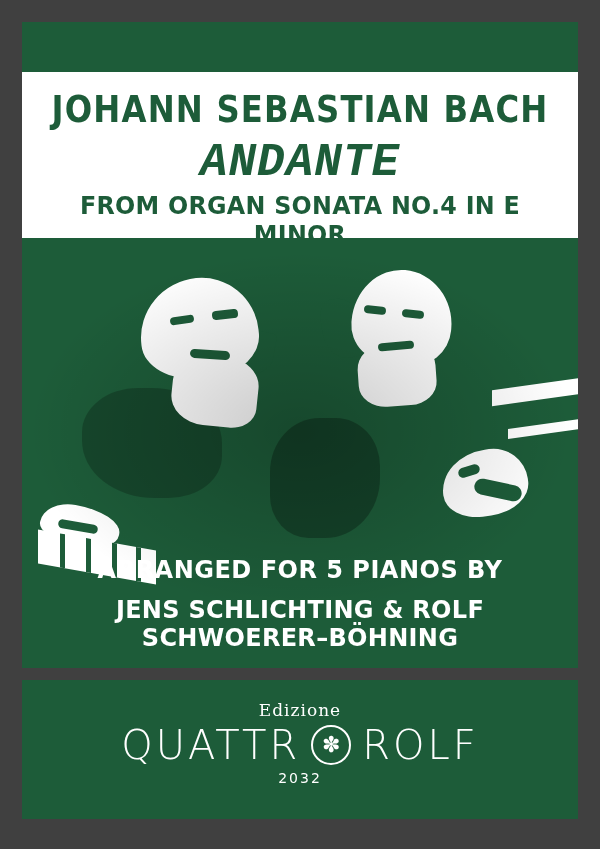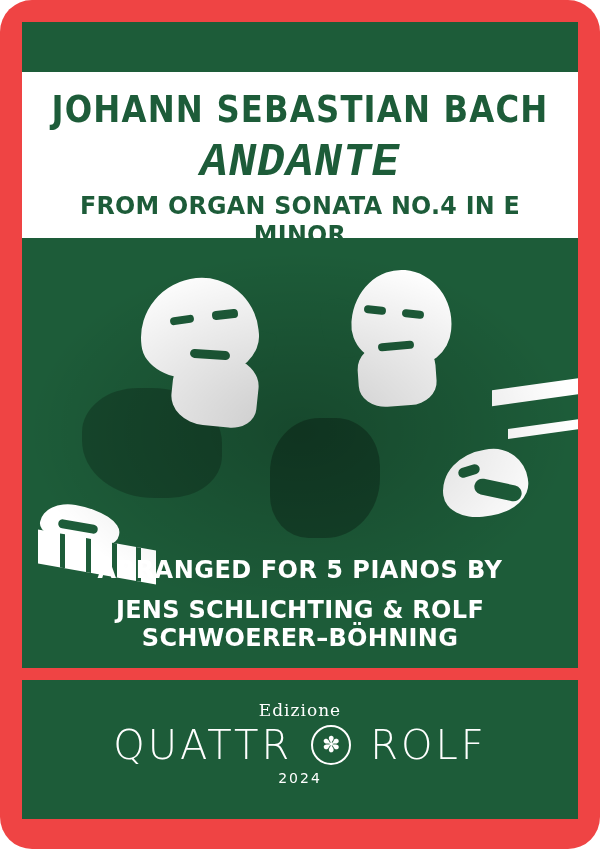--- a/index.html
+++ b/index.html
@@ -10,23 +10,22 @@
   body {
     width: 600px;
     height: 849px;
     font-family: "Liberation Sans", sans-serif;
     overflow: hidden;
   }
   .page {
     position: relative;
     width: 600px;
     height: 849px;
-    background: #ef4444;
+    background: #404040;
     box-sizing: border-box;
-    border-radius: 32px;
   }
 
   
   .top-band {
     position: absolute;
     left: 22px;
     top: 22px;
     width: 556px;
     height: 50px;
     background: #1d5c39;
@@ -357,21 +356,21 @@
     margin-top: 20px;
     font-size: 17px;
     letter-spacing: 1px;
     font-family: "DejaVu Serif", serif;
   }
   .logo-row {
     margin-top: 2px;
     display: flex;
     align-items: center;
     justify-content: center;
-    gap: 16px;
+    gap: 8px;
   }
   .logo-text {
     font-size: 40px;
     letter-spacing: 3px;
     font-family: "DejaVu Sans", sans-serif;
     font-weight: 300;
   }
   .logo-mark {
     position: relative;
     width: 44px;
@@ -460,16 +459,16 @@
   <div class="publisher">
     <div class="edizione">Edizione</div>
     <div class="logo-row">
       <span class="logo-text">QUATTR</span>
       <span class="logo-mark">
         <span class="ring"></span>
         <span class="star">✽</span>
       </span>
       <span class="logo-text">ROLF</span>
     </div>
-    <div class="year">2024</div>
+    <div class="year">2032</div>
   </div>
 
 </div>
 
 </body></html>

